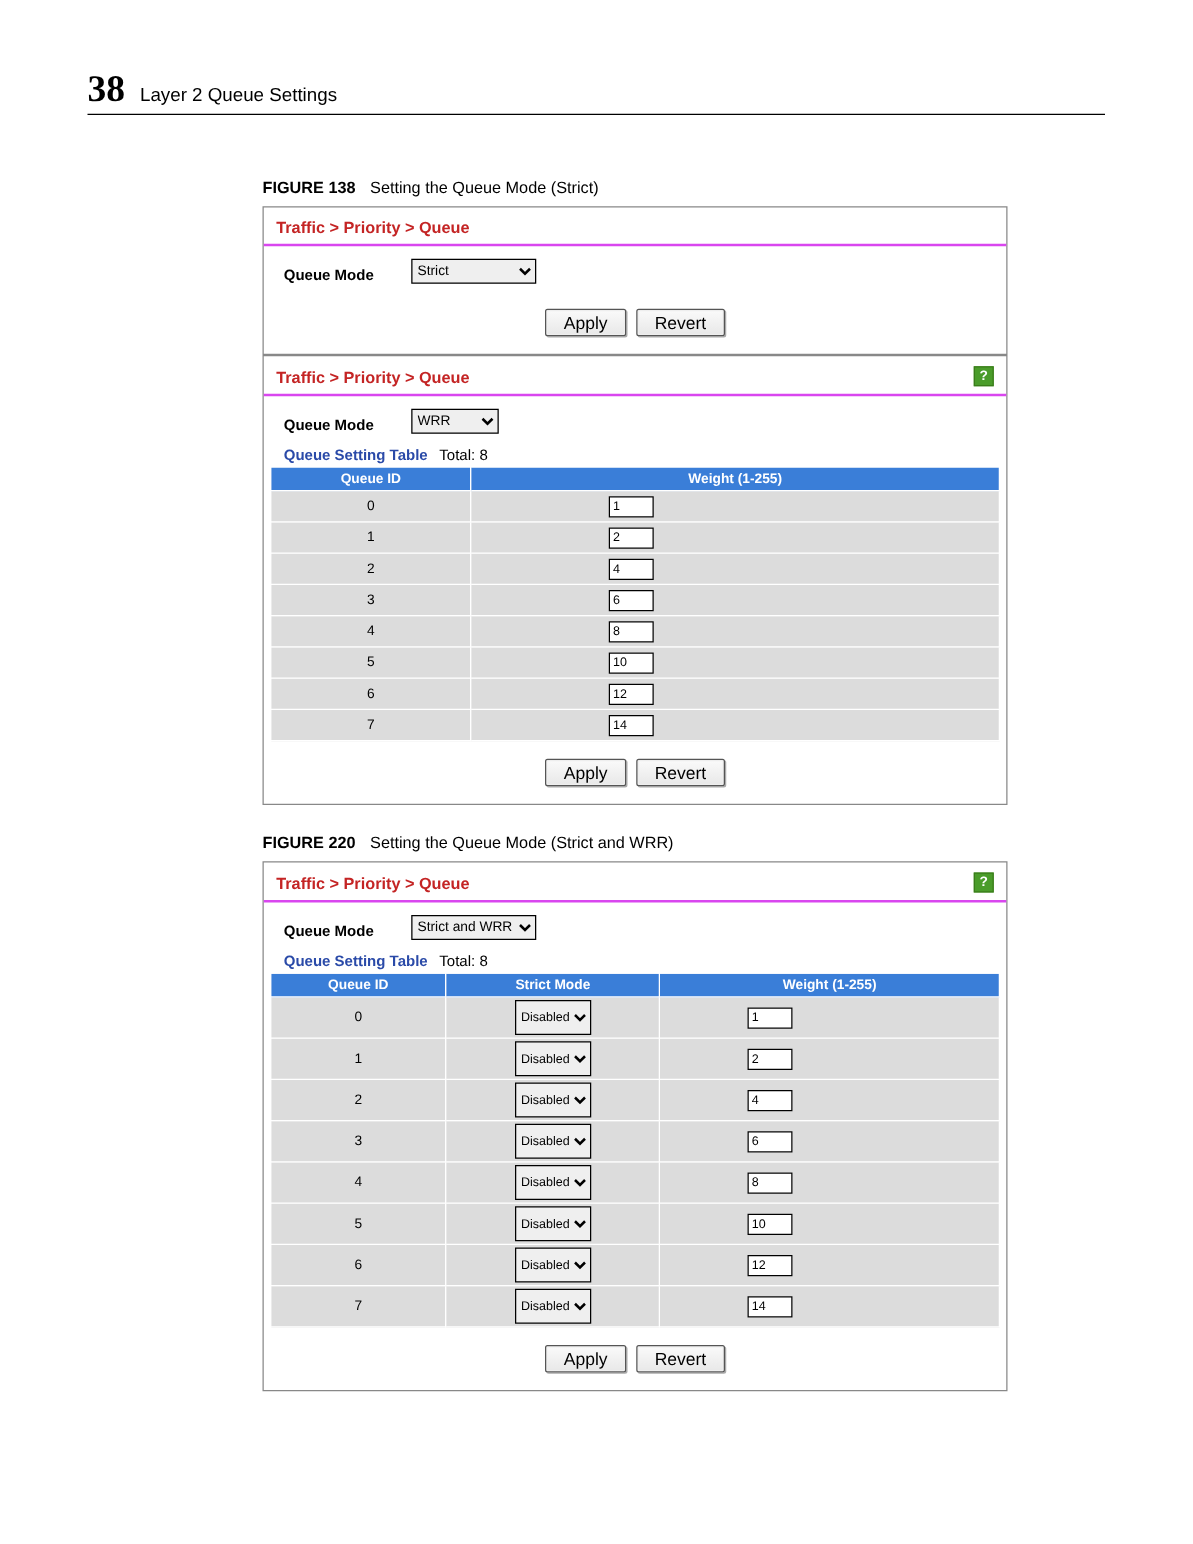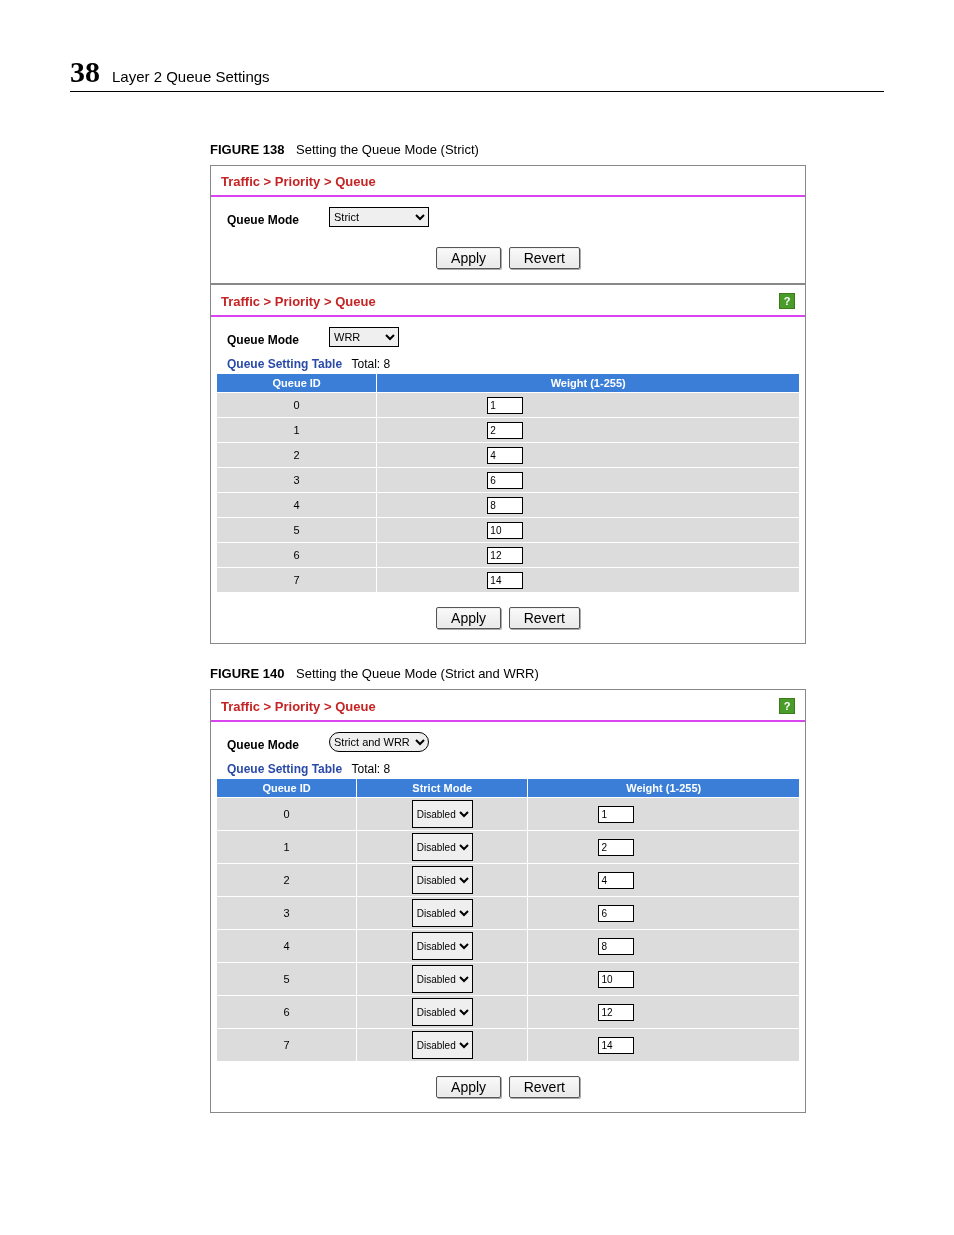--- a/index.html
+++ b/index.html
@@ -194,32 +194,32 @@
           </tr>
         </tbody>
   </table>
   <div class="btn-row">
     <button class="btn">Apply</button>
     <button class="btn">Revert</button>
   </div>
 </div>
 
 <div class="figure-caption">
-  <span class="fig-label">FIGURE 140</span>
+  <span class="fig-label">FIGURE 220</span>
   <span>Setting the Queue Mode (Strict and WRR)</span>
 </div>
 
 <div class="panel" style="width:594px;">
   <div class="breadcrumb">
     <span>Traffic &gt; Priority &gt; Queue</span>
     <span class="help-icon">?</span>
   </div>
   <div class="form-row">
     <label>Queue Mode</label>
-    <select style="width:100px;border-radius:10px;">
+    <select style="width:100px;">
       <option>Strict and WRR</option>
     </select>
   </div>
   <div class="qst-row">
     <span>Queue Setting Table</span>
     <span class="qst-total">
       <span>Total:</span>
       <span>8</span>
     </span>
   </div>

